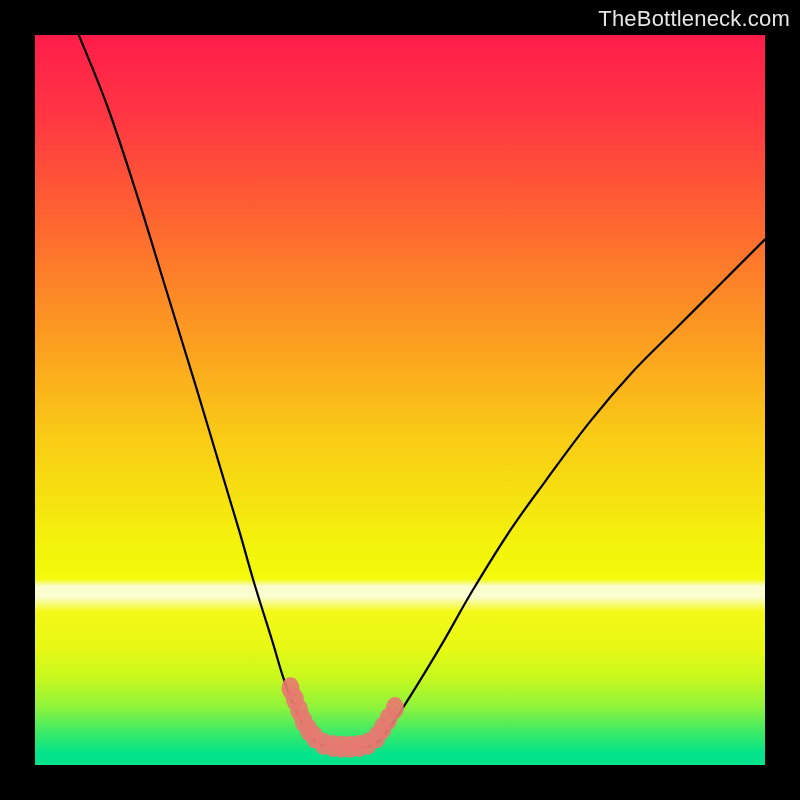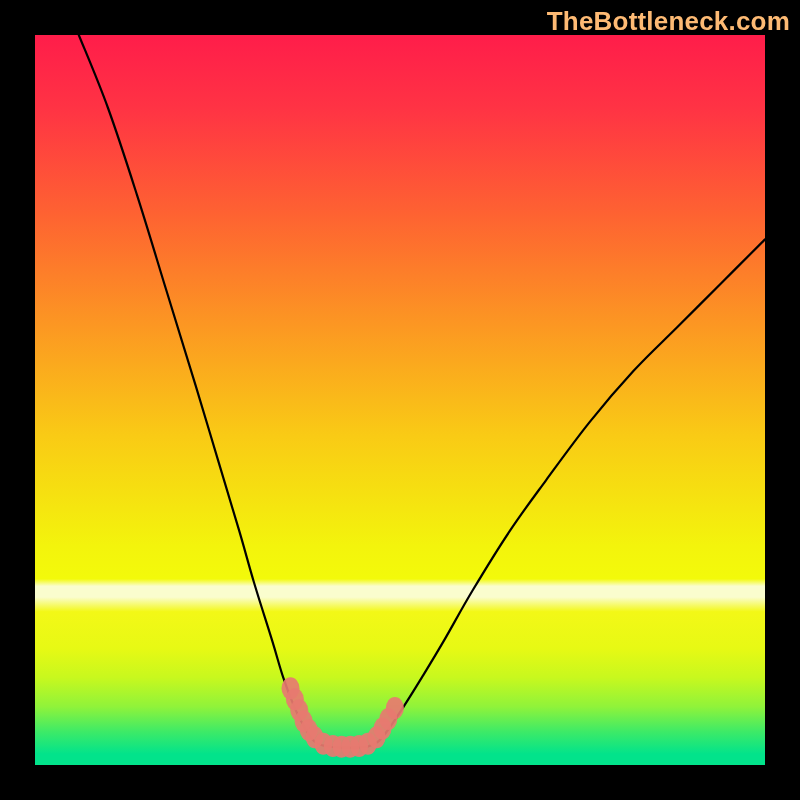--- a/index.html
+++ b/index.html
@@ -31,23 +31,23 @@
     position: absolute;
     left: 0;
     top: 0;
     width: 100%;
     height: 100%;
   }
   .watermark {
     position: absolute;
     top: 6px;
     right: 10px;
-    color: #fdba74;
-    font-size: 26px;
-    font-weight: 700;
+    color: #e5e5e5;
+    font-size: 22px;
+    font-weight: 400;
     letter-spacing: 0.2px;
   }
   svg.curves {
     position: absolute;
     left: 0;
     top: 0;
     width: 100%;
     height: 100%;
   }
 </style>

